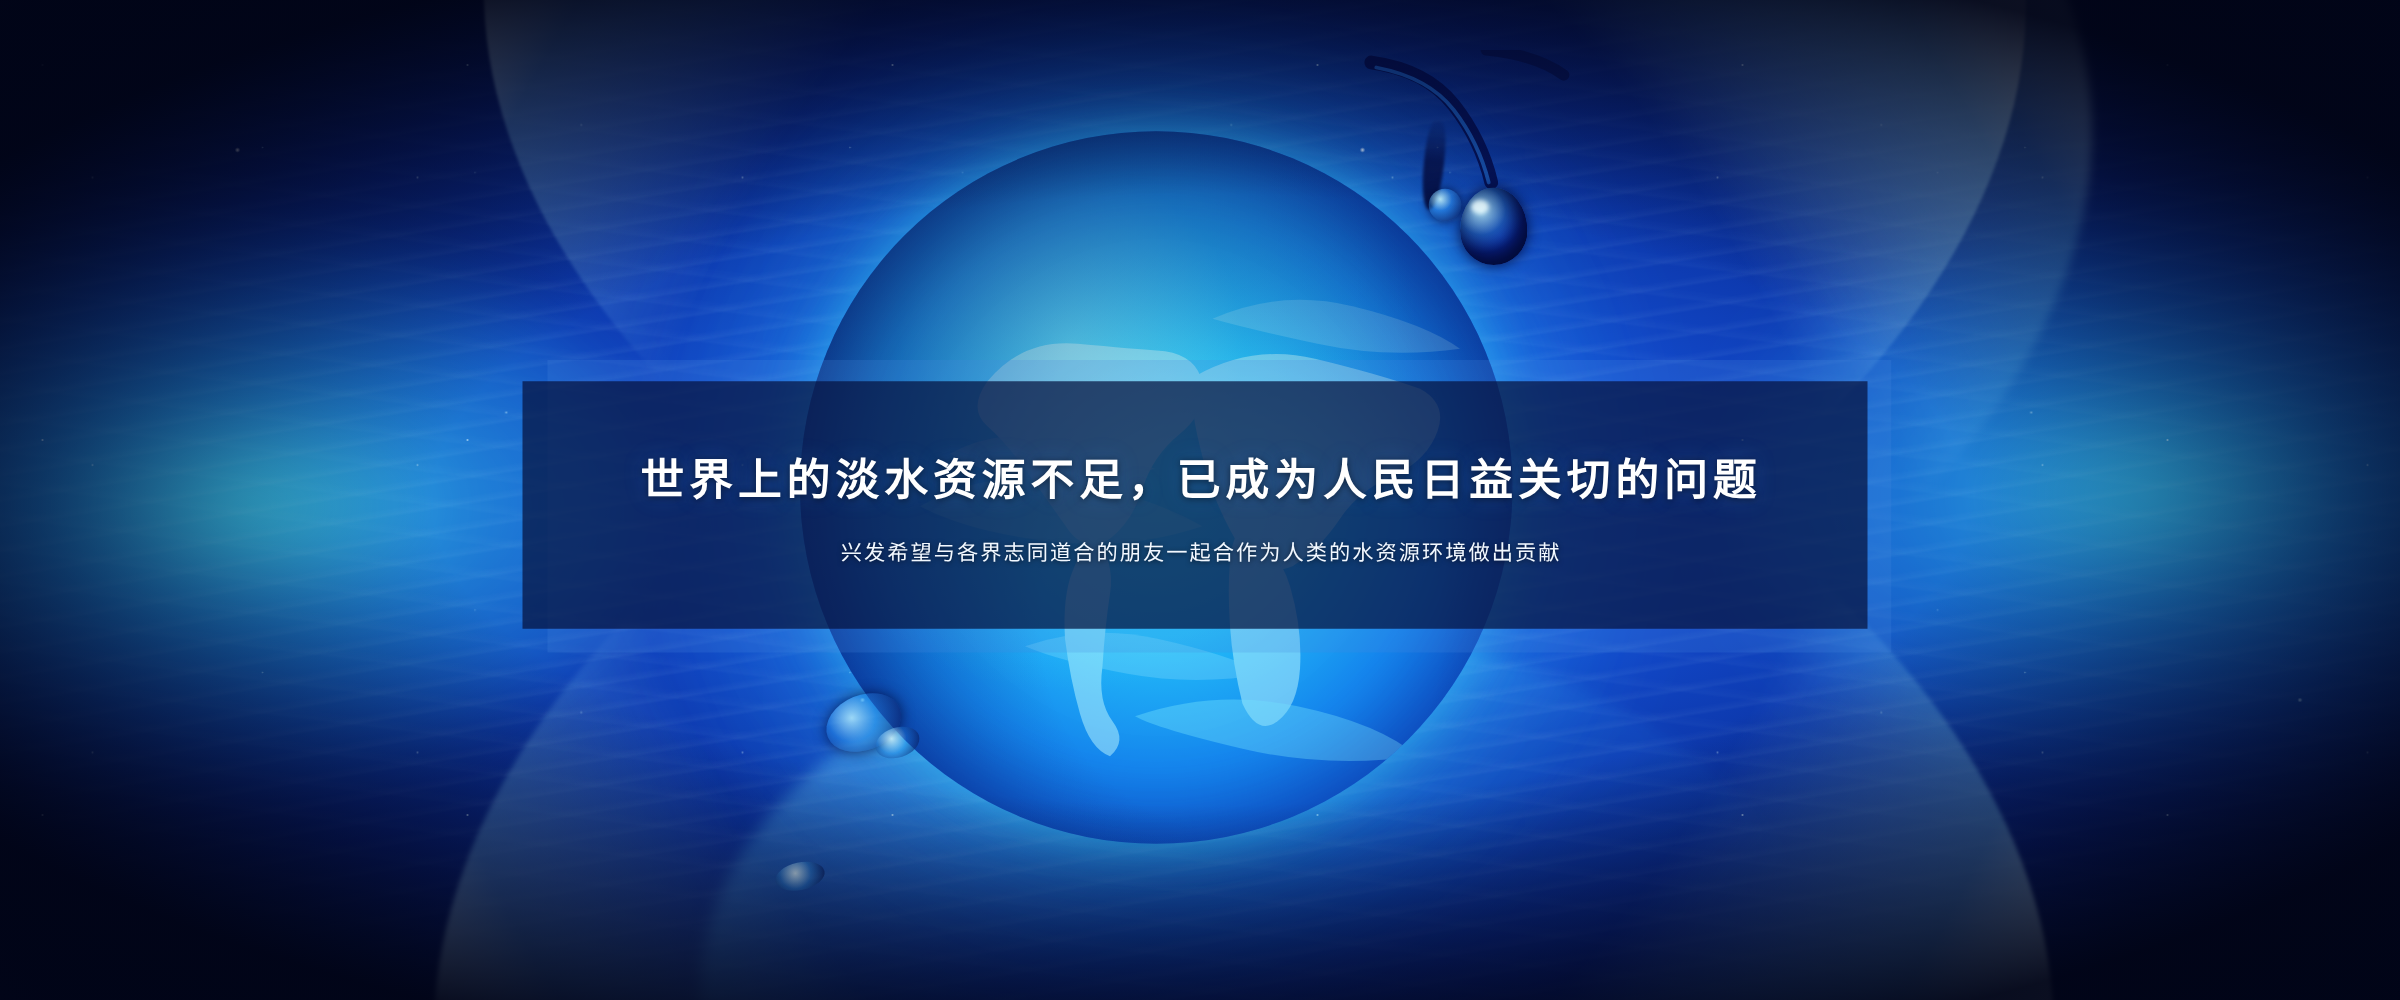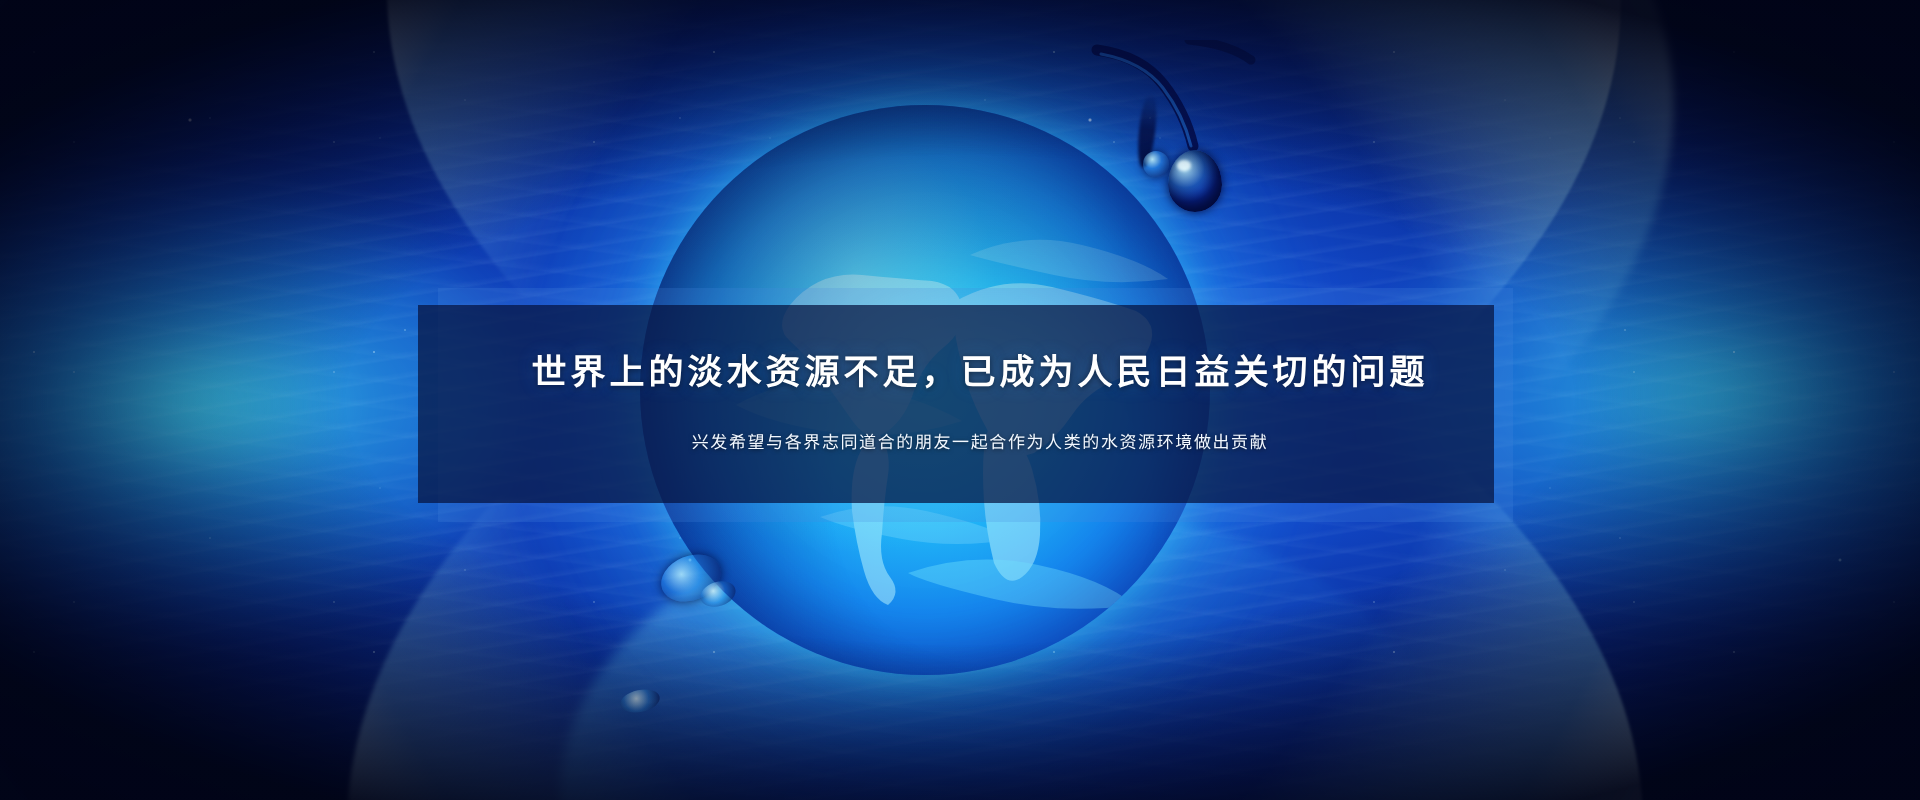--- a/index.html
+++ b/index.html
@@ -369,39 +369,39 @@
   }
   .overlay-inner {
     position: absolute;
     left: 418px; top: 305px;
     width: 1076px; height: 198px;
     background: rgba(6,18,62,.72);
   }
 
   .copy {
     position: absolute;
-    left: 442px; top: 305px;
+    left: 423px; top: 305px;
     width: 1076px; height: 198px;
     display: flex;
     flex-direction: column;
     align-items: center;
     justify-content: center;
     gap: 22px;
   }
   .headline {
     margin: 0;
     font-size: 35px;
     font-weight: 700;
     letter-spacing: 4px;
     color: #ffffff;
     white-space: nowrap;
     text-shadow: 0 1px 6px rgba(0,0,0,.55), 0 0 18px rgba(60,150,255,.30);
   }
   .subline {
-    margin: 12px;
+    margin: 0;
     font-size: 17px;
     font-weight: 400;
     letter-spacing: 1.6px;
     color: #f2f8ff;
     white-space: nowrap;
     text-shadow: 0 1px 4px rgba(0,0,0,.60);
   }
 </style>
 </head>
 <body>

